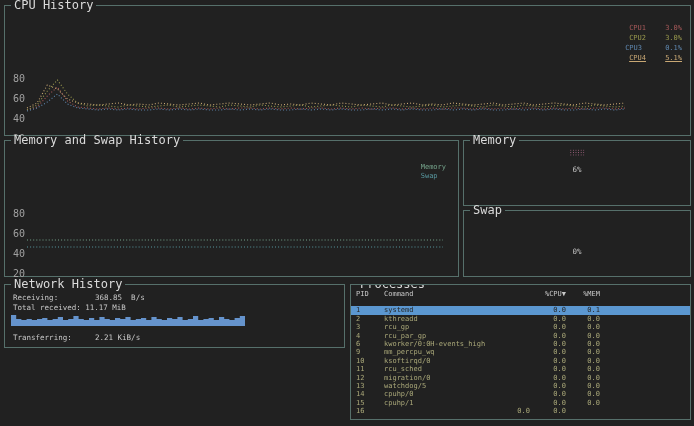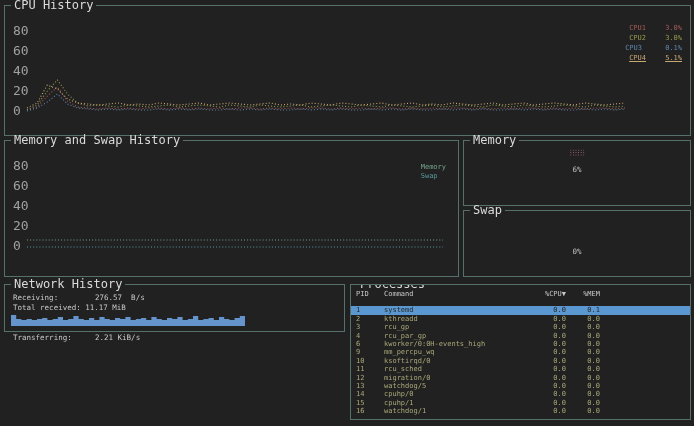--- a/index.html
+++ b/index.html
@@ -12,22 +12,23 @@
   }
   .panel {
     position:absolute; border:1px solid #56706b; background:#212121;
   }
   .ptitle {
     position:absolute; top:-5px; left:6px; background:#212121;
     padding:0 3px; font-size:12px; line-height:9px; color:#dadada;
     white-space:nowrap;
   }
   .ytick {
-    position:absolute; left:8px; font-size:13px; color:#a0a0a0;
+    position:absolute; left:8px; font-size:10px; color:#a0a0a0;
     line-height:8px;
+    margin-top:48px;
   }
   svg { position:absolute; left:0; top:0; }
 
   
   .cpu-legend { position:absolute; top:17px; right:8px; }
   .legend-row { display:flex; justify-content:flex-end; gap:10px; font-size:7px; line-height:10px; }
   .legend-row .lv { width:26px; text-align:right; }
 
   
   .ms-legend { position:absolute; top:22px; right:12px; font-size:7px; line-height:9px; text-align:left; }
@@ -126,23 +127,23 @@
     <span class="ptitle">Memory</span>
     <div class="dotblock" id="mem-dots" style="top: 8px; background-image: radial-gradient(circle, rgb(176, 106, 138) 0.6px, transparent 0.8px);"></div>
     <div class="gauge-val" style="top:24px;">6%</div>
   </section>
 
   <section class="panel" style="left:463px; top:210px; width:228px; height:67px;">
     <span class="ptitle">Swap</span>
     <div class="gauge-val" style="top:36px;">0%</div>
   </section>
 
-  <section class="panel" style="left:4px; top:284px; width:341px; height:48px;">
+  <section class="panel" style="left:4px; top:284px; width:341px; height:64px;">
     <span class="ptitle">Network History</span>
-    <div class="net-line" style="top:8px;"><span class="lbl" style="width:82px;">Receiving:</span><span>276.57  B/s</span></div>
+    <div class="net-line" style="top:8px;"><span class="lbl" style="width:82px;">Receiving:</span><span>368.85  B/s</span></div>
     <div class="net-line" style="top:18px;"><span class="lbl">Total received:</span><span> </span><span>11.17 MiB</span></div>
     <svg class="net-spark" id="net-spark" width="234" height="12" viewBox="0 0 234 12">
         <path d="M0,12 L0.0,1 L5.2,1 L5.2,5 L10.4,5 L10.4,6 L15.6,6 L15.6,5 L20.8,5 L20.8,6 L26.0,6 L26.0,5 L31.2,5 L31.2,4 L36.4,4 L36.4,6 L41.6,6 L41.6,5 L46.8,5 L46.8,3 L52.0,3 L52.0,6 L57.2,6 L57.2,5 L62.4,5 L62.4,2 L67.6,2 L67.6,5 L72.8,5 L72.8,6 L78.0,6 L78.0,4 L83.2,4 L83.2,6 L88.4,6 L88.4,3 L93.6,3 L93.6,5 L98.8,5 L98.8,6 L104.0,6 L104.0,4 L109.2,4 L109.2,5 L114.4,5 L114.4,3 L119.6,3 L119.6,6 L124.8,6 L124.8,5 L130.0,5 L130.0,4 L135.2,4 L135.2,6 L140.4,6 L140.4,3 L145.6,3 L145.6,5 L150.8,5 L150.8,6 L156.0,6 L156.0,4 L161.2,4 L161.2,5 L166.4,5 L166.4,3 L171.6,3 L171.6,6 L176.8,6 L176.8,5 L182.0,5 L182.0,2 L187.2,2 L187.2,6 L192.4,6 L192.4,5 L197.6,5 L197.6,4 L202.8,4 L202.8,6 L208.0,6 L208.0,3 L213.2,3 L213.2,5 L218.4,5 L218.4,6 L223.6,6 L223.6,4 L228.8,4 L228.8,2 L234.0,2 L234,12 Z" fill="#6593cc"></path>
       </svg>
     <div class="net-line" style="top:48px;"><span class="lbl" style="width:82px;">Transferring:</span><span>2.21 KiB/s</span></div>
   </section>
 
 
   <section class="panel" style="left:350px; top:284px; width:341px; height:136px; overflow:hidden;">
     <span class="ptitle">Processes</span>
@@ -220,20 +221,19 @@
           <span class="num">0.0</span>
         </div>
         <div class="prow">
           <span class="">15</span>
           <span class="">cpuhp/1</span>
           <span class="num">0.0</span>
           <span class="num">0.0</span>
         </div>
         <div class="prow">
           <span class="">16</span>
-          <span class="">watchdog/1</span>
           <span class="num">0.0</span>
           <span class="num">0.0</span>
         </div>
       </div>
   </section>
 
 </div>
 
 </body></html>

